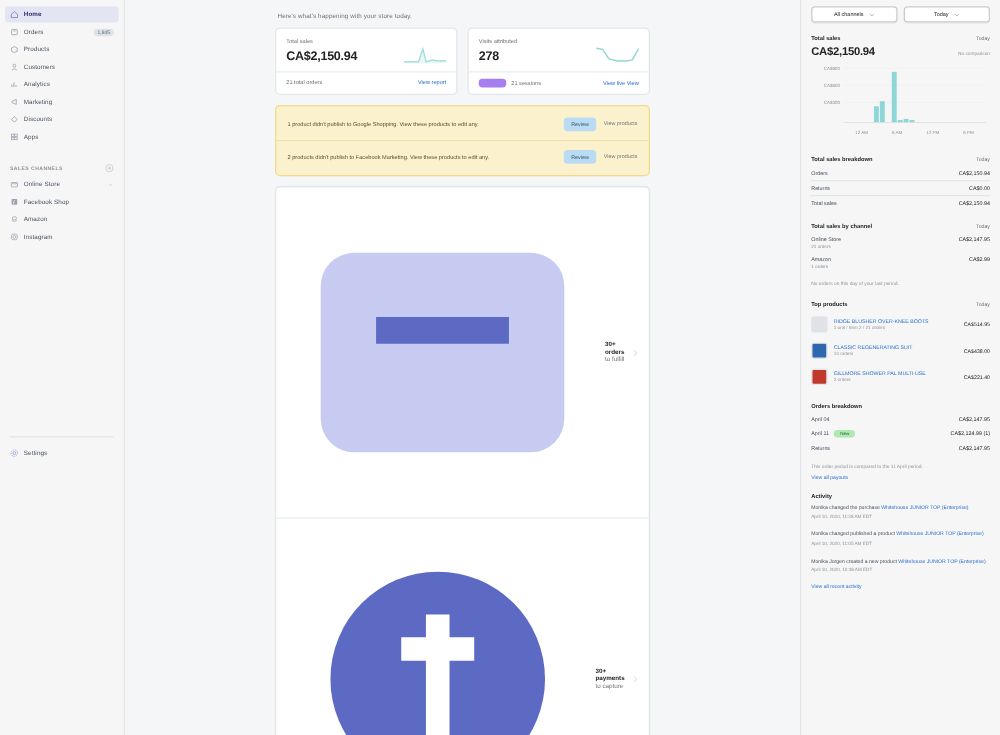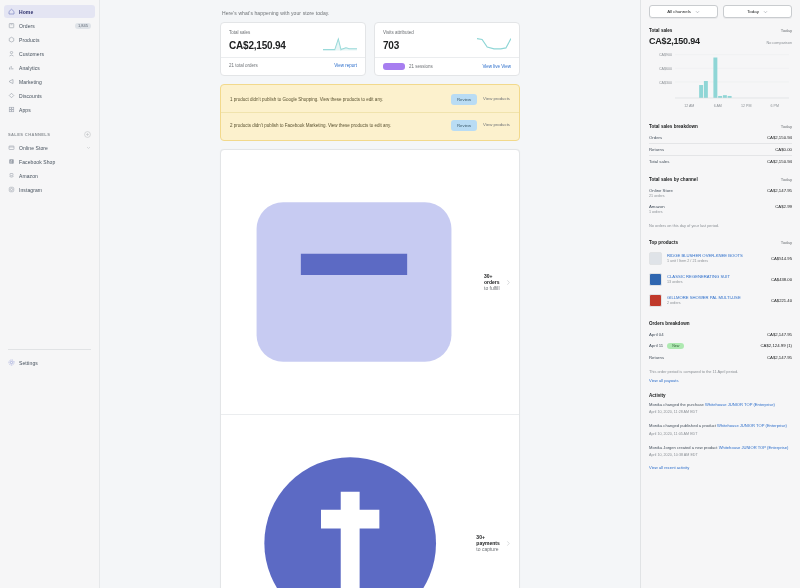--- a/index.html
+++ b/index.html
@@ -297,21 +297,21 @@
           <div class="kpi-foot">
             <span class="kpi-foot-left">21 total orders</span>
             <span class="kpi-link">View report</span>
           </div>
         </div>
 
         <div class="kpi">
           <div class="kpi-top">
             <div>
               <div class="kpi-label">Visits attributed</div>
-              <div class="kpi-value">703</div>
+              <div class="kpi-value">278</div>
             </div>
             <svg class="spark" viewBox="0 0 40 20">
               <path d="M0 6 L6 7 L12 16 L20 18 L28 18 L34 17 L40 6" fill="none" stroke="#8fd6d6" stroke-width="1.4"></path>
             </svg>
           </div>
           <div class="kpi-foot">
             <span class="kpi-foot-left">
               <span class="chip-purple"></span>
               <span>21 sessions</span>
             </span>

